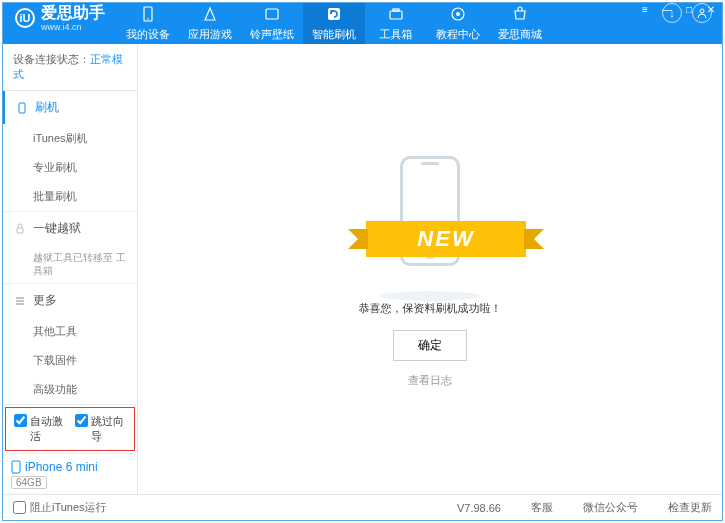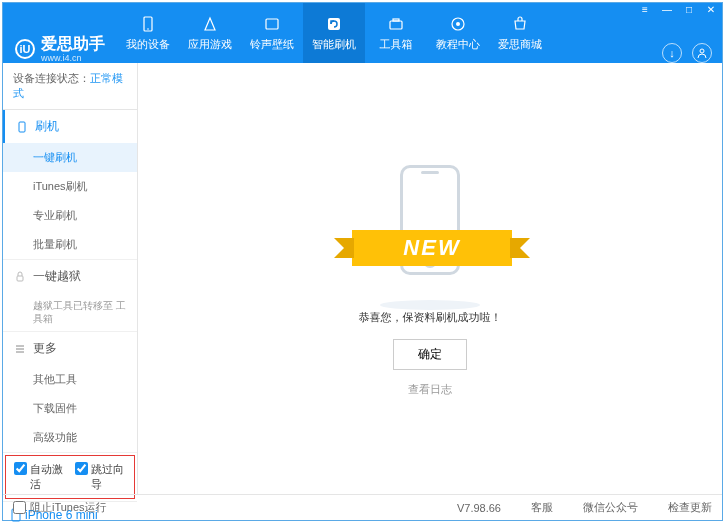--- a/index.html
+++ b/index.html
@@ -1,18 +1,18 @@
 <!DOCTYPE html>
 <html><head>
 <meta charset="utf-8">
 <style>
 * { margin: 0; padding: 0; box-sizing: border-box; font-family: "Microsoft YaHei", sans-serif; }
 body { width: 725px; height: 523px; background: #fff; overflow: hidden; }
 .wrap { width: 721px; height: 519px; margin: 2px; border: 1px solid #5aa9e6; display: flex; flex-direction: column; }
-.titlebar { height: 60px; background: #158ef2; display: flex; align-items: flex-end; color: #fff; }
+.titlebar { height: 41px; background: #158ef2; display: flex; align-items: flex-start; color: #fff; }
 .brand { display: flex; align-items: center; padding: 0 12px; gap: 6px; }
 .brand-logo { width: 20px; height: 20px; border: 2px solid #fff; border-radius: 50%; display: flex; align-items: center; justify-content: center; font-size: 11px; font-weight: bold; }
 .brand-txt { font-size: 16px; font-weight: bold; }
 .brand-url { font-size: 9px; opacity: 0.8; margin-top: -2px; }
 .navs { display: flex; height: 100%; }
 .nav { width: 62px; display: flex; flex-direction: column; align-items: center; justify-content: center; gap: 4px; font-size: 11px; cursor: pointer; }
 .nav.active { background: #0d7ad6; }
 .nav-icon { width: 18px; height: 18px; display: flex; align-items: center; justify-content: center; }
 .tb-right { margin-left: auto; display: flex; align-items: center; gap: 10px; padding-right: 10px; }
 .win-btns { position: absolute; top: 4px; right: 6px; display: flex; gap: 6px; font-size: 10px; color: #fff; }
@@ -34,21 +34,21 @@
 .check { display: flex; align-items: flex-start; gap: 3px; color: #444; }
 .check input { accent-color: #158ef2; }
 .device { padding: 6px 8px; border-top: 1px solid #eee; }
 .device-name { color: #158ef2; font-size: 12px; display: flex; align-items: center; gap: 4px; }
 .device-badge { display: inline-block; border: 1px solid #ccc; border-radius: 2px; padding: 0 4px; font-size: 10px; color: #888; margin-top: 2px; }
 .main { flex: 1; display: flex; flex-direction: column; align-items: center; justify-content: center; position: relative; }
 .illus { width: 180px; height: 150px; position: relative; }
 .phone { position: absolute; left: 60px; top: 5px; width: 60px; height: 110px; background: #fff; border: 3px solid #d0d8e0; border-radius: 10px; }
 .phone::before { content: ""; position: absolute; top: 3px; left: 50%; transform: translateX(-50%); width: 18px; height: 3px; background: #d0d8e0; border-radius: 2px; }
 .phone::after { content: ""; position: absolute; bottom: 4px; left: 50%; transform: translateX(-50%); width: 10px; height: 10px; border: 2px solid #d0d8e0; border-radius: 50%; }
-.ribbon { position: absolute; left: 12px; top: 70px; width: 160px; height: 36px; background: #ffc107; display: flex; align-items: center; justify-content: center; font-weight: 900; font-size: 22px; color: #fff; letter-spacing: 2px; font-style: italic; }
+.ribbon { position: absolute; left: 26px; top: 70px; width: 160px; height: 36px; background: #ffc107; display: flex; align-items: center; justify-content: center; font-weight: 900; font-size: 22px; color: #fff; letter-spacing: 2px; font-style: italic; }
 .ribbon::before, .ribbon::after { content: ""; position: absolute; top: 8px; width: 0; height: 0; border: 10px solid #e6a800; }
 .ribbon::before { left: -18px; border-left-color: transparent; }
 .ribbon::after { right: -18px; border-right-color: transparent; }
 .shadow { position: absolute; bottom: 0; left: 40px; width: 100px; height: 10px; background: #eef3f8; border-radius: 50%; }
 .msg { margin-top: 0; font-size: 11px; color: #333; }
 .confirm-btn { margin-top: 14px; padding: 6px 24px; border: 1px solid #ccc; background: #fff; font-size: 12px; cursor: pointer; }
 .log-link { margin-top: 12px; font-size: 11px; color: #999; cursor: pointer; }
 .footer { height: 26px; border-top: 1px solid #e5e5e5; display: flex; align-items: center; font-size: 11px; color: #666; padding: 8px 10px; }
 .footer-left { display: flex; align-items: center; gap: 4px; }
 .footer-right { margin-left: auto; display: flex; align-items: center; gap: 30px; }
@@ -159,21 +159,20 @@
       <div class="section">
         <div class="sec-hdr active">
           <span class="sec-icon">
               <svg width="12" height="12" viewBox="0 0 12 12">
                 <rect x="3" y="1" width="6" height="10" rx="1" fill="none" stroke="#158ef2" stroke-width="1"></rect>
               </svg>
             </span>
           <span>刷机</span>
         </div>
         <div class="sub-items">
-          <div class="sub-item active">一键刷机</div>
           <div class="sub-item">iTunes刷机</div>
           <div class="sub-item">专业刷机</div>
           <div class="sub-item">批量刷机</div>
         </div>
       </div>
 
       <div class="section">
         <div class="sec-hdr">
           <span class="sec-icon">
               <svg width="12" height="12" viewBox="0 0 12 12">

